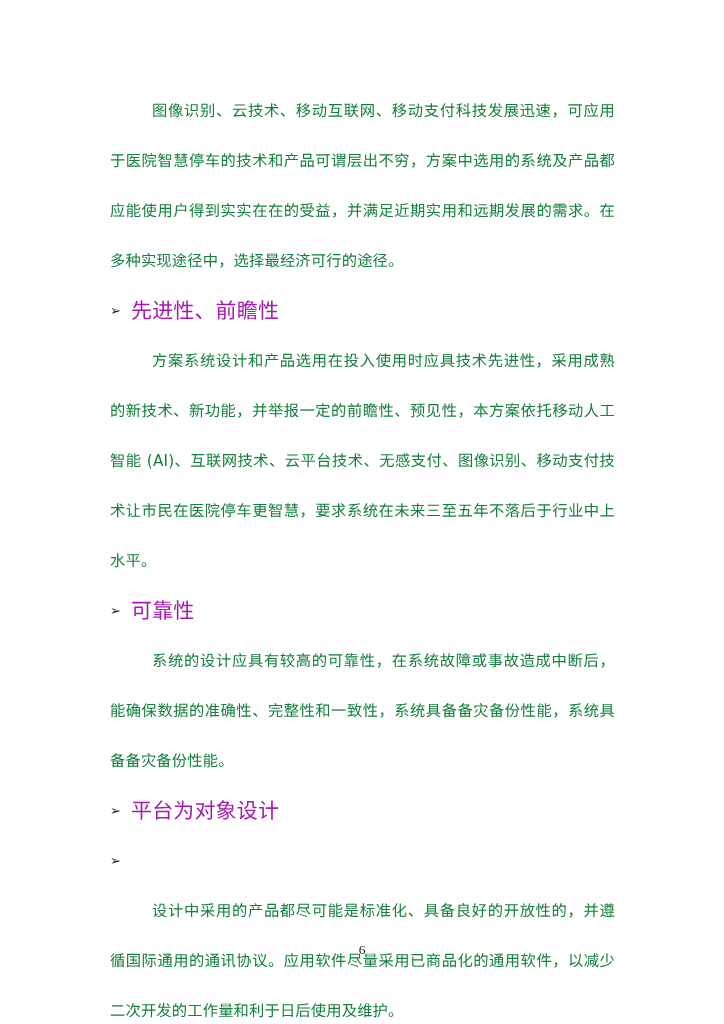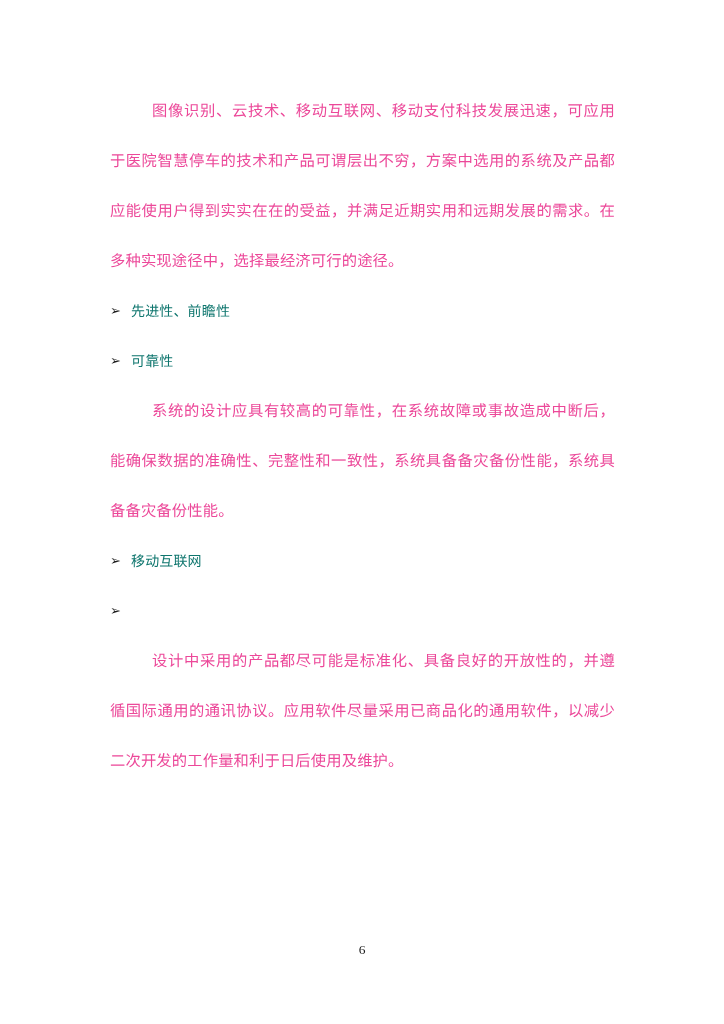--- a/index.html
+++ b/index.html
@@ -31,21 +31,21 @@
   }
 
   
   .para {
     font-size: 15.3px;
     line-height: 50px;
     text-align: justify;
     text-justify: inter-ideograph;
     letter-spacing: 0.15px;
     margin: 0;
-    color: #ec4899;
+    color: #15803d;
     text-align-last: left;
   }
 
   .indent-4 { text-indent: 42px; }
   .indent-2 { text-indent: 21px; }
 
   
   .bullet-row {
     display: flex;
     align-items: flex-start;
@@ -56,23 +56,23 @@
     flex: 0 0 auto;
     width: 21px;
     font-size: 13px;
     line-height: 50px;
     color: #1a1a1a;
     text-align: left;
     transform: translateY(-0.5px);
   }
   .bullet-label {
     flex: 0 0 auto;
-    font-size: 14px;
+    font-size: 21px;
     line-height: 50px;
-    color: #0f766e;
+    color: #a21caf;
     letter-spacing: 0.15px;
     padding-left: 0px;
   }
 
   
   .page-number {
     position: absolute;
     left: 0;
     right: 0;
     top: 940px;
@@ -87,28 +87,29 @@
 <body>
 
 <div class="page">
 
   <div class="page-body">
       <p class="para indent-4">图像识别、云技术、移动互联网、移动支付科技发展迅速，可应用于医院智慧停车的技术和产品可谓层出不穷，方案中选用的系统及产品都应能使用户得到实实在在的受益，并满足近期实用和远期发展的需求。在多种实现途径中，选择最经济可行的途径。</p>
       <div class="bullet-row">
         <span class="bullet-marker">➢</span>
         <span class="bullet-label">先进性、前瞻性</span>
       </div>
+      <p class="para indent-4">方案系统设计和产品选用在投入使用时应具技术先进性，采用成熟的新技术、新功能，并举报一定的前瞻性、预见性，本方案依托移动人工智能 (AI)、互联网技术、云平台技术、无感支付、图像识别、移动支付技术让市民在医院停车更智慧，要求系统在未来三至五年不落后于行业中上水平。</p>
       <div class="bullet-row">
         <span class="bullet-marker">➢</span>
         <span class="bullet-label">可靠性</span>
       </div>
       <p class="para indent-4">系统的设计应具有较高的可靠性，在系统故障或事故造成中断后，能确保数据的准确性、完整性和一致性，系统具备备灾备份性能，系统具备备灾备份性能。</p>
       <div class="bullet-row">
         <span class="bullet-marker">➢</span>
-        <span class="bullet-label">移动互联网</span>
+        <span class="bullet-label">平台为对象设计</span>
       </div>
       <div class="bullet-row">
         <span class="bullet-marker">➢</span>
       </div>
       <p class="para indent-4">设计中采用的产品都尽可能是标准化、具备良好的开放性的，并遵循国际通用的通讯协议。应用软件尽量采用已商品化的通用软件，以减少二次开发的工作量和利于日后使用及维护。</p>
     </div>
 
   <div class="page-number">6</div>
 
 </div>

